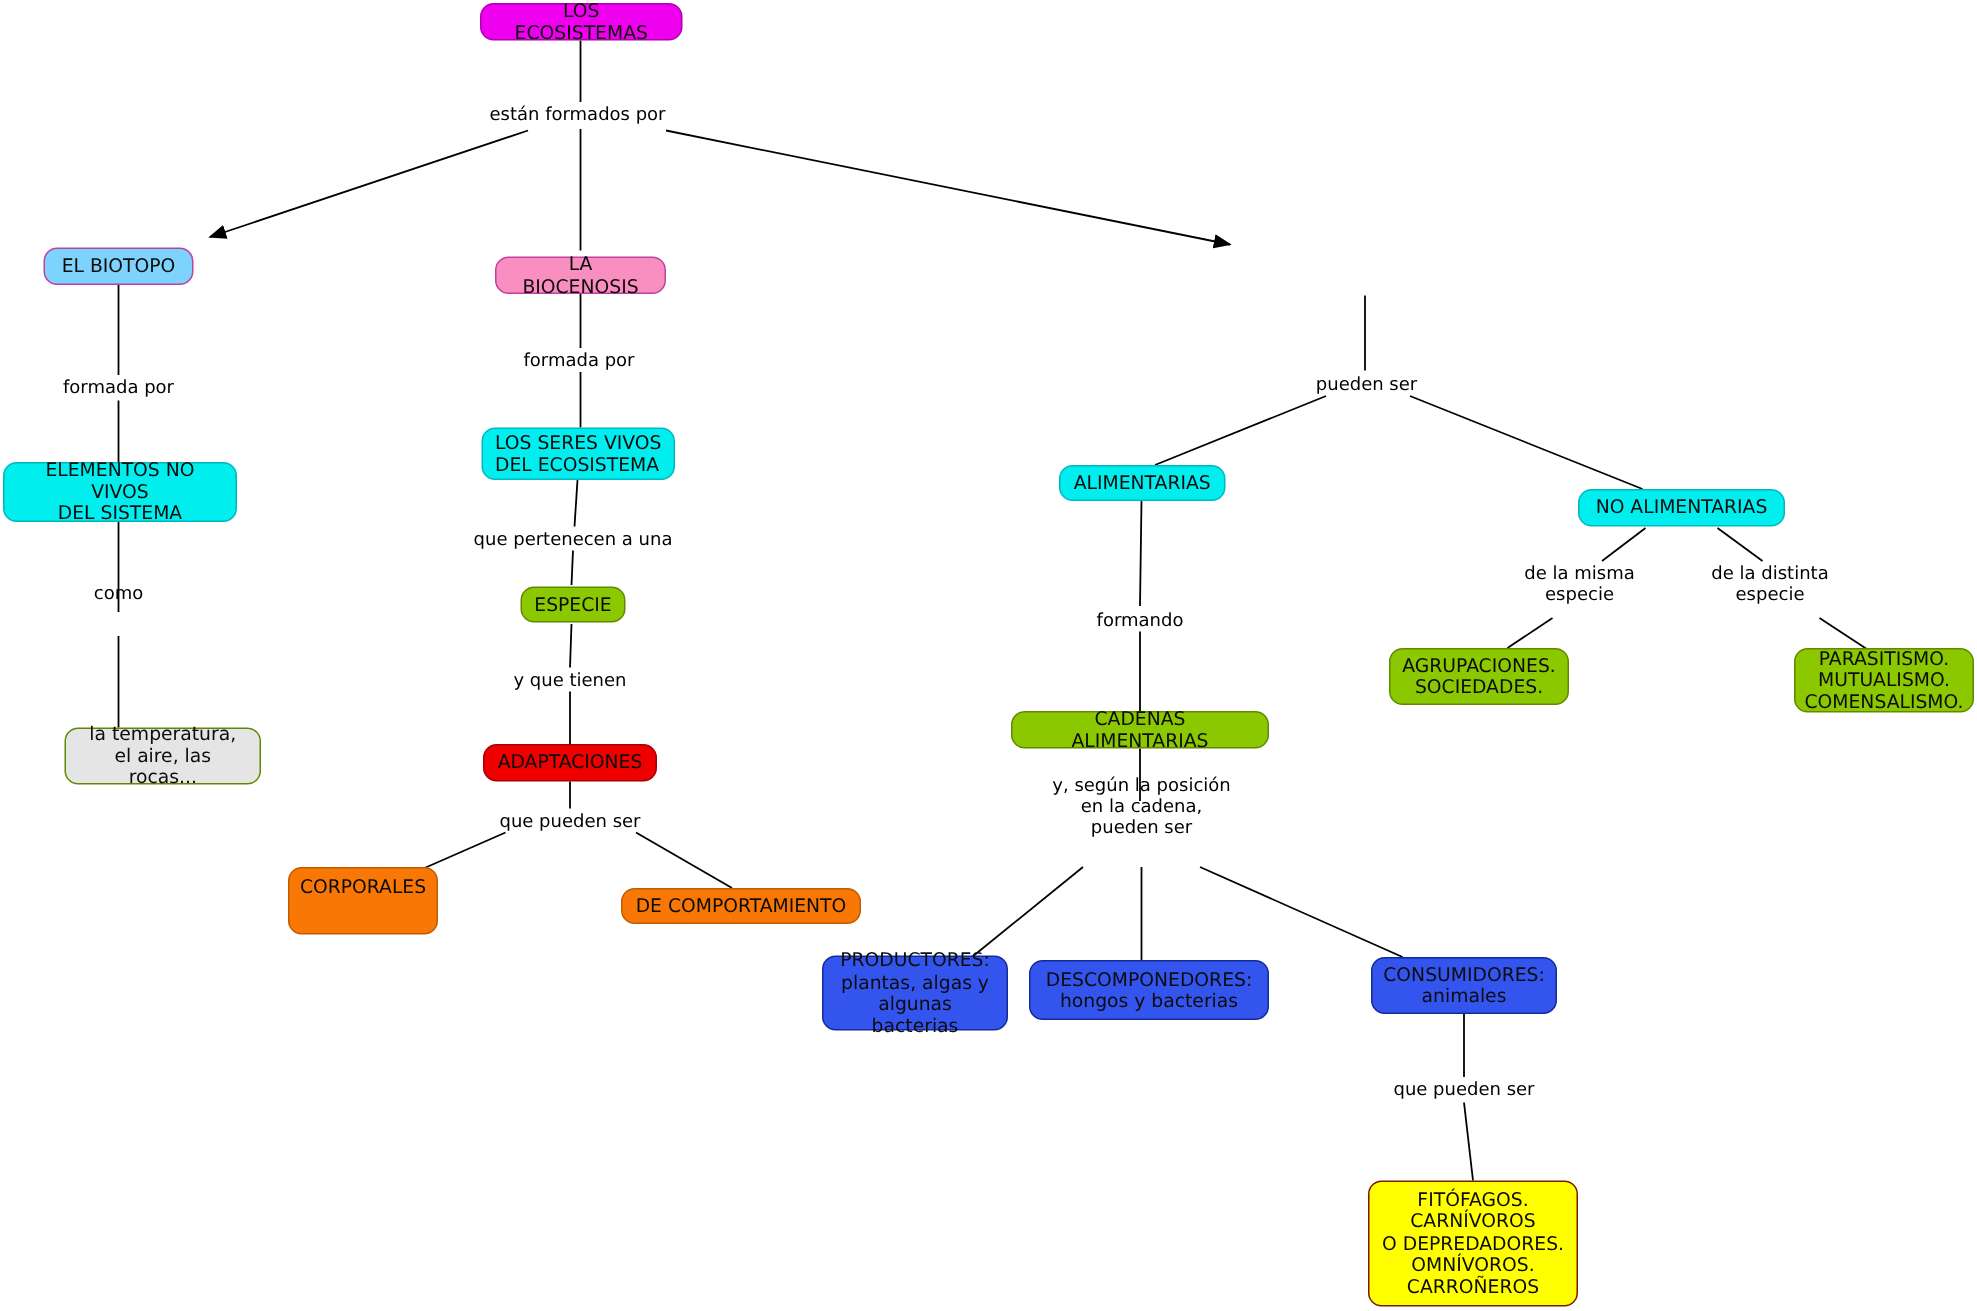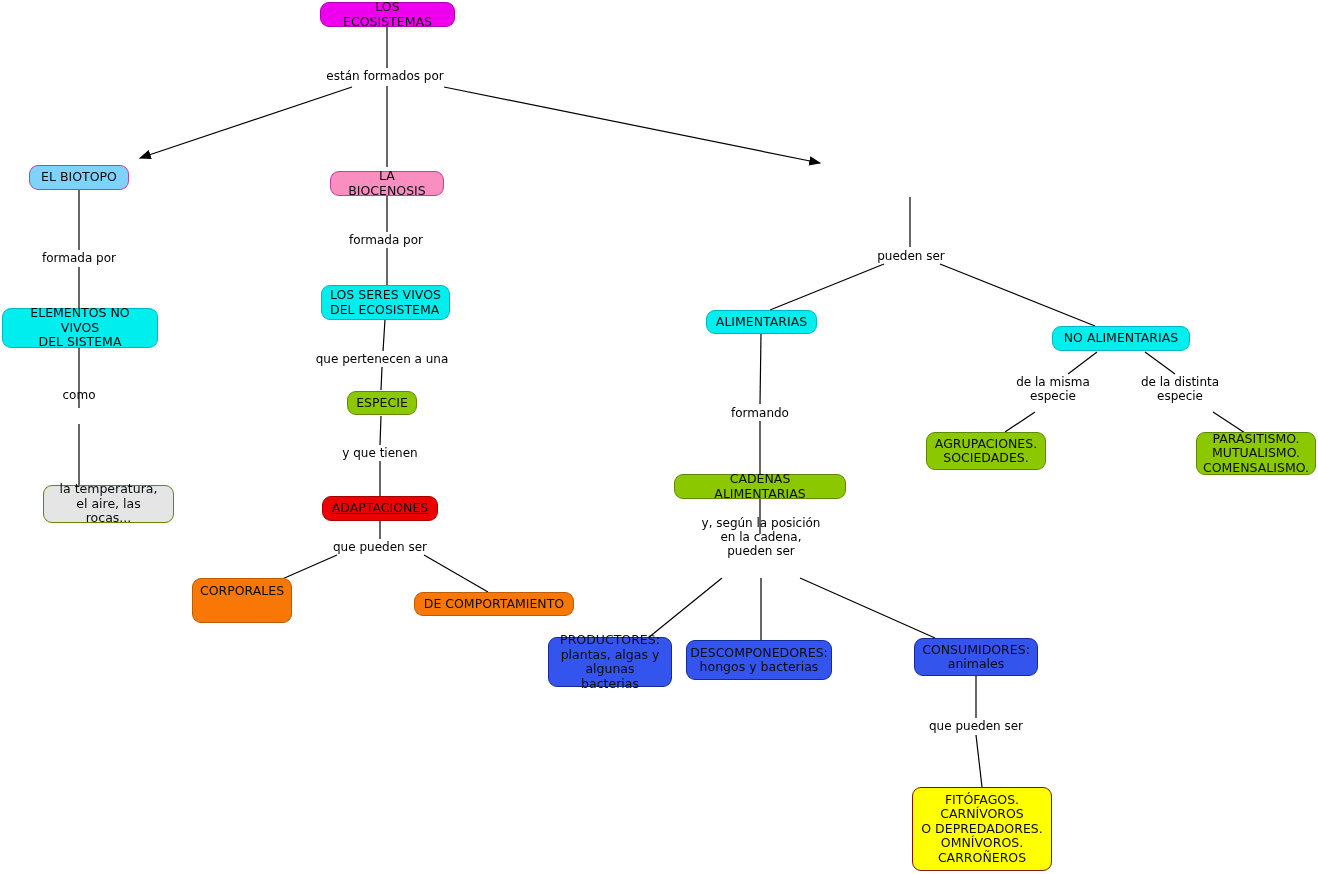--- a/index.html
+++ b/index.html
@@ -138,31 +138,31 @@
 
   <div class="node" style="left:926px;top:432px;width:120px;height:38px;background:#8cc800;border-color:#5f8a00;">AGRUPACIONES.
 SOCIEDADES.</div>
 
   <div class="node" style="left:1196px;top:432px;width:120px;height:43px;background:#8cc800;border-color:#5f8a00;">PARASITISMO.
 MUTUALISMO.
 COMENSALISMO.</div>
 
   <div class="node" style="left:674px;top:474px;width:172px;height:25px;background:#8cc800;border-color:#5f8a00;">CADENAS ALIMENTARIAS</div>
 
-  <div class="node" style="left:322px;top:496px;width:116px;height:25px;background:#ee0000;border-color:#a80000;text-decoration:underline;">ADAPTACIONES</div>
+  <div class="node" style="left:322px;top:496px;width:116px;height:25px;background:#ee0000;border-color:#a80000;">ADAPTACIONES</div>
 
   <div class="node top-text" style="left:192px;top:578px;width:100px;height:45px;background:#f97805;border-color:#c05c00;">CORPORALES</div>
 
   <div class="node" style="left:414px;top:592px;width:160px;height:24px;background:#f97805;border-color:#c05c00;">DE COMPORTAMIENTO</div>
 
   <div class="node" style="left:548px;top:637px;width:124px;height:50px;background:#3355ee;border-color:#152a9a;">PRODUCTORES:
 plantas, algas y
 algunas bacterias</div>
 
-  <div class="node" style="left:686px;top:640px;width:146px;height:40px;background:#3355ee;border-color:#152a9a;">DESCOMPONEDORES:
+  <div class="node" style="left:686px;top:640px;width:160px;height:40px;background:#3355ee;border-color:#152a9a;">DESCOMPONEDORES:
 hongos y bacterias</div>
 
   <div class="node" style="left:914px;top:638px;width:124px;height:38px;background:#3355ee;border-color:#152a9a;">CONSUMIDORES:
 animales</div>
 
   <div class="node" style="left:912px;top:787px;width:140px;height:84px;background:#ffff00;border-color:#7b1a00;">FITÓFAGOS.
 CARNÍVOROS
 O DEPREDADORES.
 OMNÍVOROS.
 CARROÑEROS</div>

